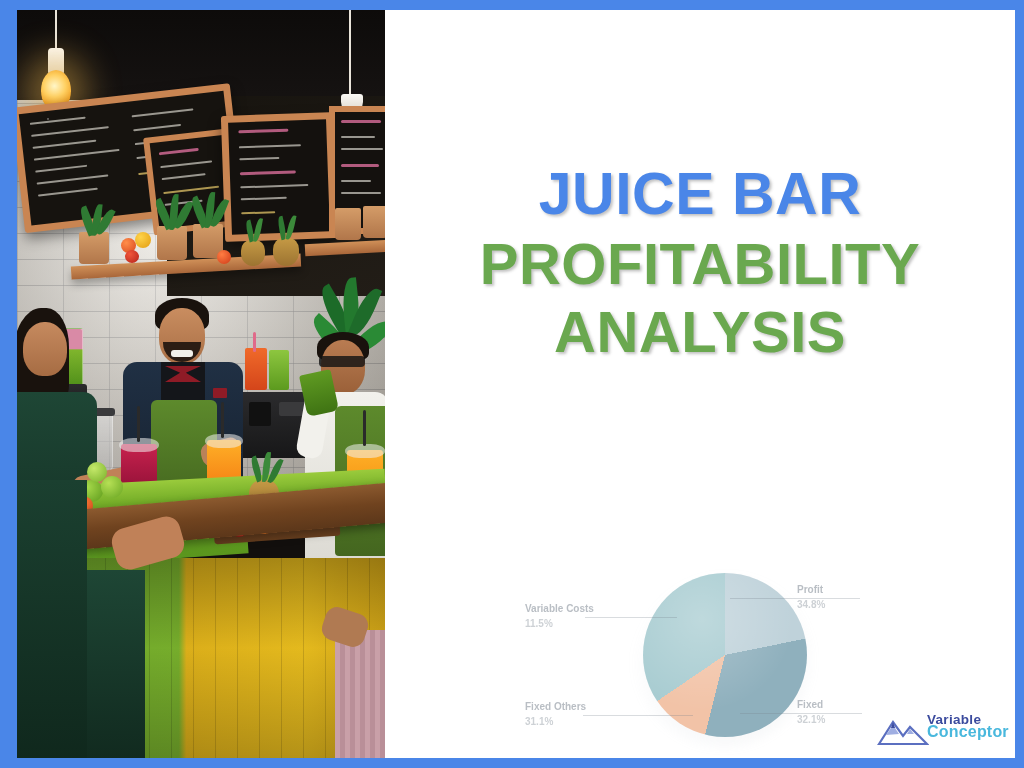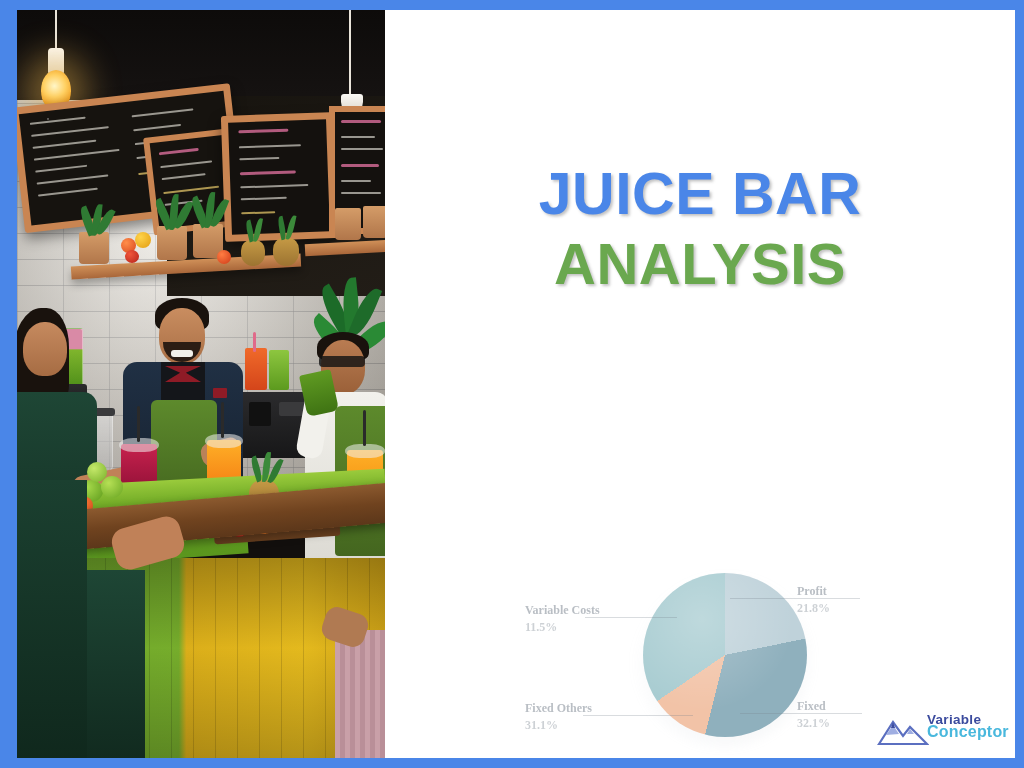--- a/index.html
+++ b/index.html
@@ -140,22 +140,22 @@
   #chart{position:absolute;left:140px;top:545px;width:400px;height:205px;}
   #pieshadow{position:absolute;left:108px;top:13px;width:180px;height:180px;border-radius:50%;
     background:radial-gradient(circle at 52% 55%, rgba(170,180,190,.30), rgba(200,205,210,0) 70%);
     filter:blur(4px);}
   #pie{position:absolute;left:118px;top:18px;width:164px;height:164px;border-radius:50%;}
   #piegloss{position:absolute;left:118px;top:18px;width:164px;height:164px;border-radius:50%;
     background:radial-gradient(circle at 36% 28%, rgba(255,255,255,.26), rgba(255,255,255,0) 58%);
     pointer-events:none;}
 
   .leader{position:absolute;height:1px;background:rgba(120,130,140,.28);}
-  .plabel{position:absolute;font-size:12px;font-weight:bold;color:rgba(120,130,142,.52);
-    line-height:1.45;white-space:nowrap;font-family:Liberation Serif, serif;}
+  .plabel{position:absolute;font-size:10px;font-weight:bold;color:rgba(120,130,142,.52);
+    line-height:1.45;white-space:nowrap;}
   .ppct{font-weight:bold;color:rgba(135,145,156,.42);}
 
   
   #logo{position:absolute;left:860px;top:700px;width:140px;height:46px;}
   #logomark{position:absolute;left:0;top:6px;width:52px;height:30px;}
   #logotext{position:absolute;left:50px;top:2px;}
   #ltop{font-size:13.5px;font-weight:bold;color:#3b4b9e;letter-spacing:.3px;}
   #lbot{font-size:16px;font-weight:bold;color:#49b8dd;letter-spacing:.2px;margin-top:-4px;}
 </style>
 </head>
@@ -338,36 +338,37 @@
       <div class="ph" style="left:0px;top:470px;width:70px;height:290px;background:linear-gradient(180deg,#1b4030,#0f271c);"></div>
       <div class="ph" style="left:96px;top:512px;width:70px;height:42px;background:#c08158;border-radius:14px;transform:rotate(-16deg);"></div>
       <div class="ph" style="left:318px;top:620px;width:58px;height:128px;background:repeating-linear-gradient(90deg,#c9a0a8 0 5px,#b98f98 5px 10px);"></div>
       <div class="ph" style="left:306px;top:600px;width:44px;height:34px;background:#b07a52;border-radius:12px;transform:rotate(18deg);"></div>
     </div>
 
     <div id="right">
 
       <div id="titlewrap">
         <div class="tline" id="t1">JUICE BAR</div>
+        <div class="tline" id="t2">PROFITABILITY</div>
         <div class="tline" id="t3">ANALYSIS</div>
       </div>
 
       <div id="chart">
         <div id="pieshadow"></div>
         <div id="pie" style="background: conic-gradient(rgb(191, 210, 218) 0deg, rgb(191, 210, 218) 78.48deg, rgb(143, 176, 189) 78.48deg, rgb(143, 176, 189) 194.04deg, rgb(242, 195, 167) 194.04deg, rgb(242, 195, 167) 235.8deg, rgb(168, 204, 209) 235.8deg, rgb(168, 204, 209) 360deg);"></div>
         <div id="piegloss"></div>
 
         <div class="leader" style="left:205px;top:43px;width:130px;"></div>
         <div class="leader" style="left:215px;top:158px;width:122px;"></div>
         <div class="leader" style="left:60px;top:62px;width:92px;"></div>
         <div class="leader" style="left:58px;top:160px;width:110px;"></div>
 
         <div class="plabel" style="left:272px;top:28px;">
           <span>Profit</span><br>
-          <span class="ppct">21.8%</span>
+          <span class="ppct">34.8%</span>
         </div>
 
         <div class="plabel" style="left:272px;top:143px;">
           <span>Fixed</span><br>
           <span class="ppct">32.1%</span>
         </div>
 
         <div class="plabel" style="left:0px;top:47px;">
           <span>Variable Costs</span><br>
           <span class="ppct">11.5%</span>

